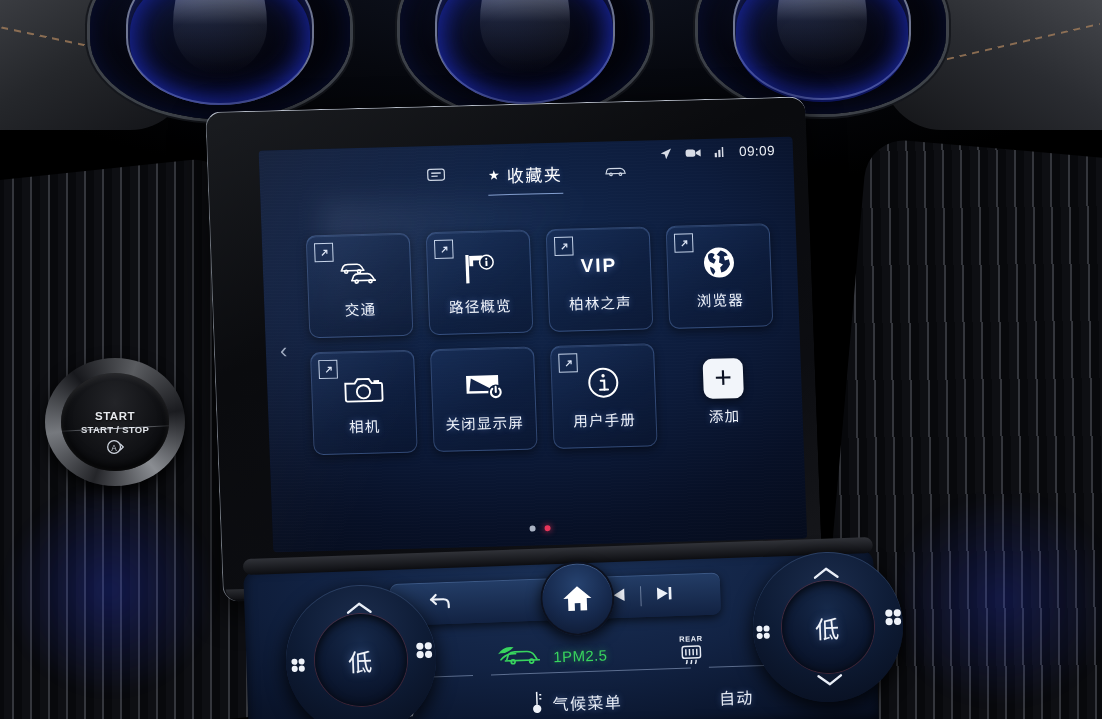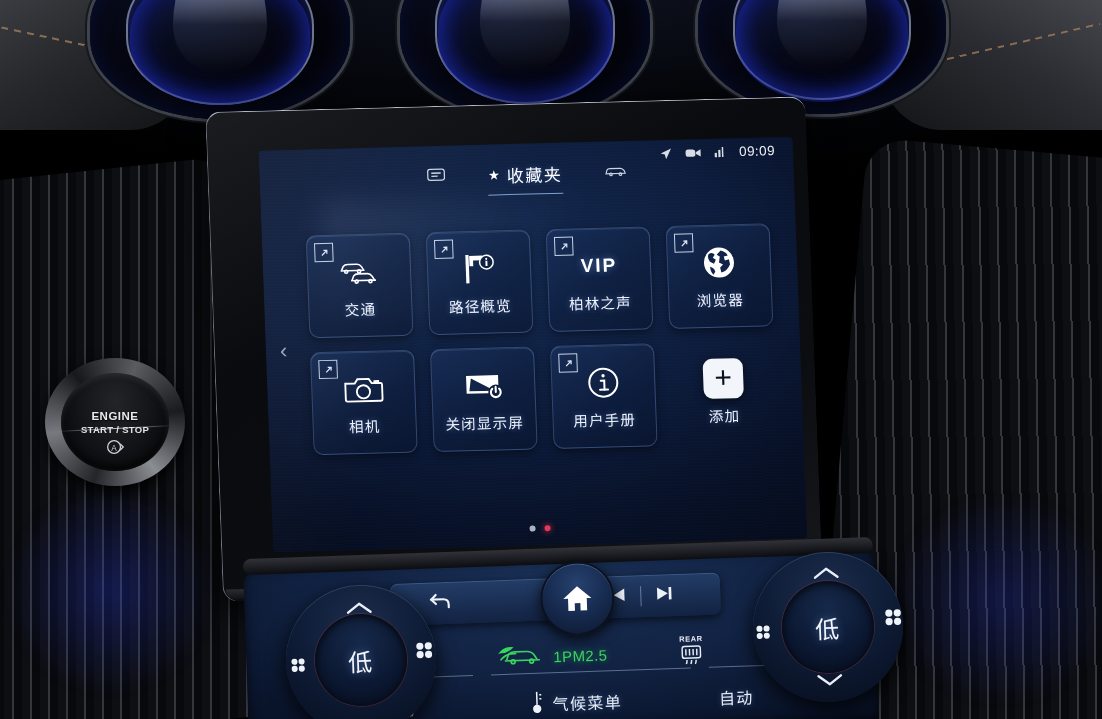--- a/index.html
+++ b/index.html
@@ -224,21 +224,21 @@
   <div class="vent" style="left:698px;top:-58px;width:248px;height:172px;"></div>
   <div class="ventGlow" style="left:736px;top:-32px;width:172px;height:134px;"></div>
 
   <div class="trim trimL"></div>
   <div class="trim trimR"></div>
   <div class="ambientL"></div>
   <div class="ambientR"></div>
 
   <div class="engine">
     <div class="engineInner">
-      <div class="engTxt">ENGINE</div>
+      <div class="engTxt">START</div>
       <div class="engSub">START / STOP</div>
       <div class="engSplit"></div>
       <div class="engEco">
         <svg width="22" height="22" viewBox="0 0 24 24" fill="none" stroke="#cfd5df" stroke-width="1.4">
           <circle cx="11" cy="12" r="7"></circle>
           <text x="11" y="16" font-size="9" fill="#cfd5df" stroke="none" text-anchor="middle" font-family="Liberation Sans">A</text>
           <path d="M18 9 L21 12 L18 15" stroke-linecap="round"></path>
         </svg>
       </div>
     </div>

